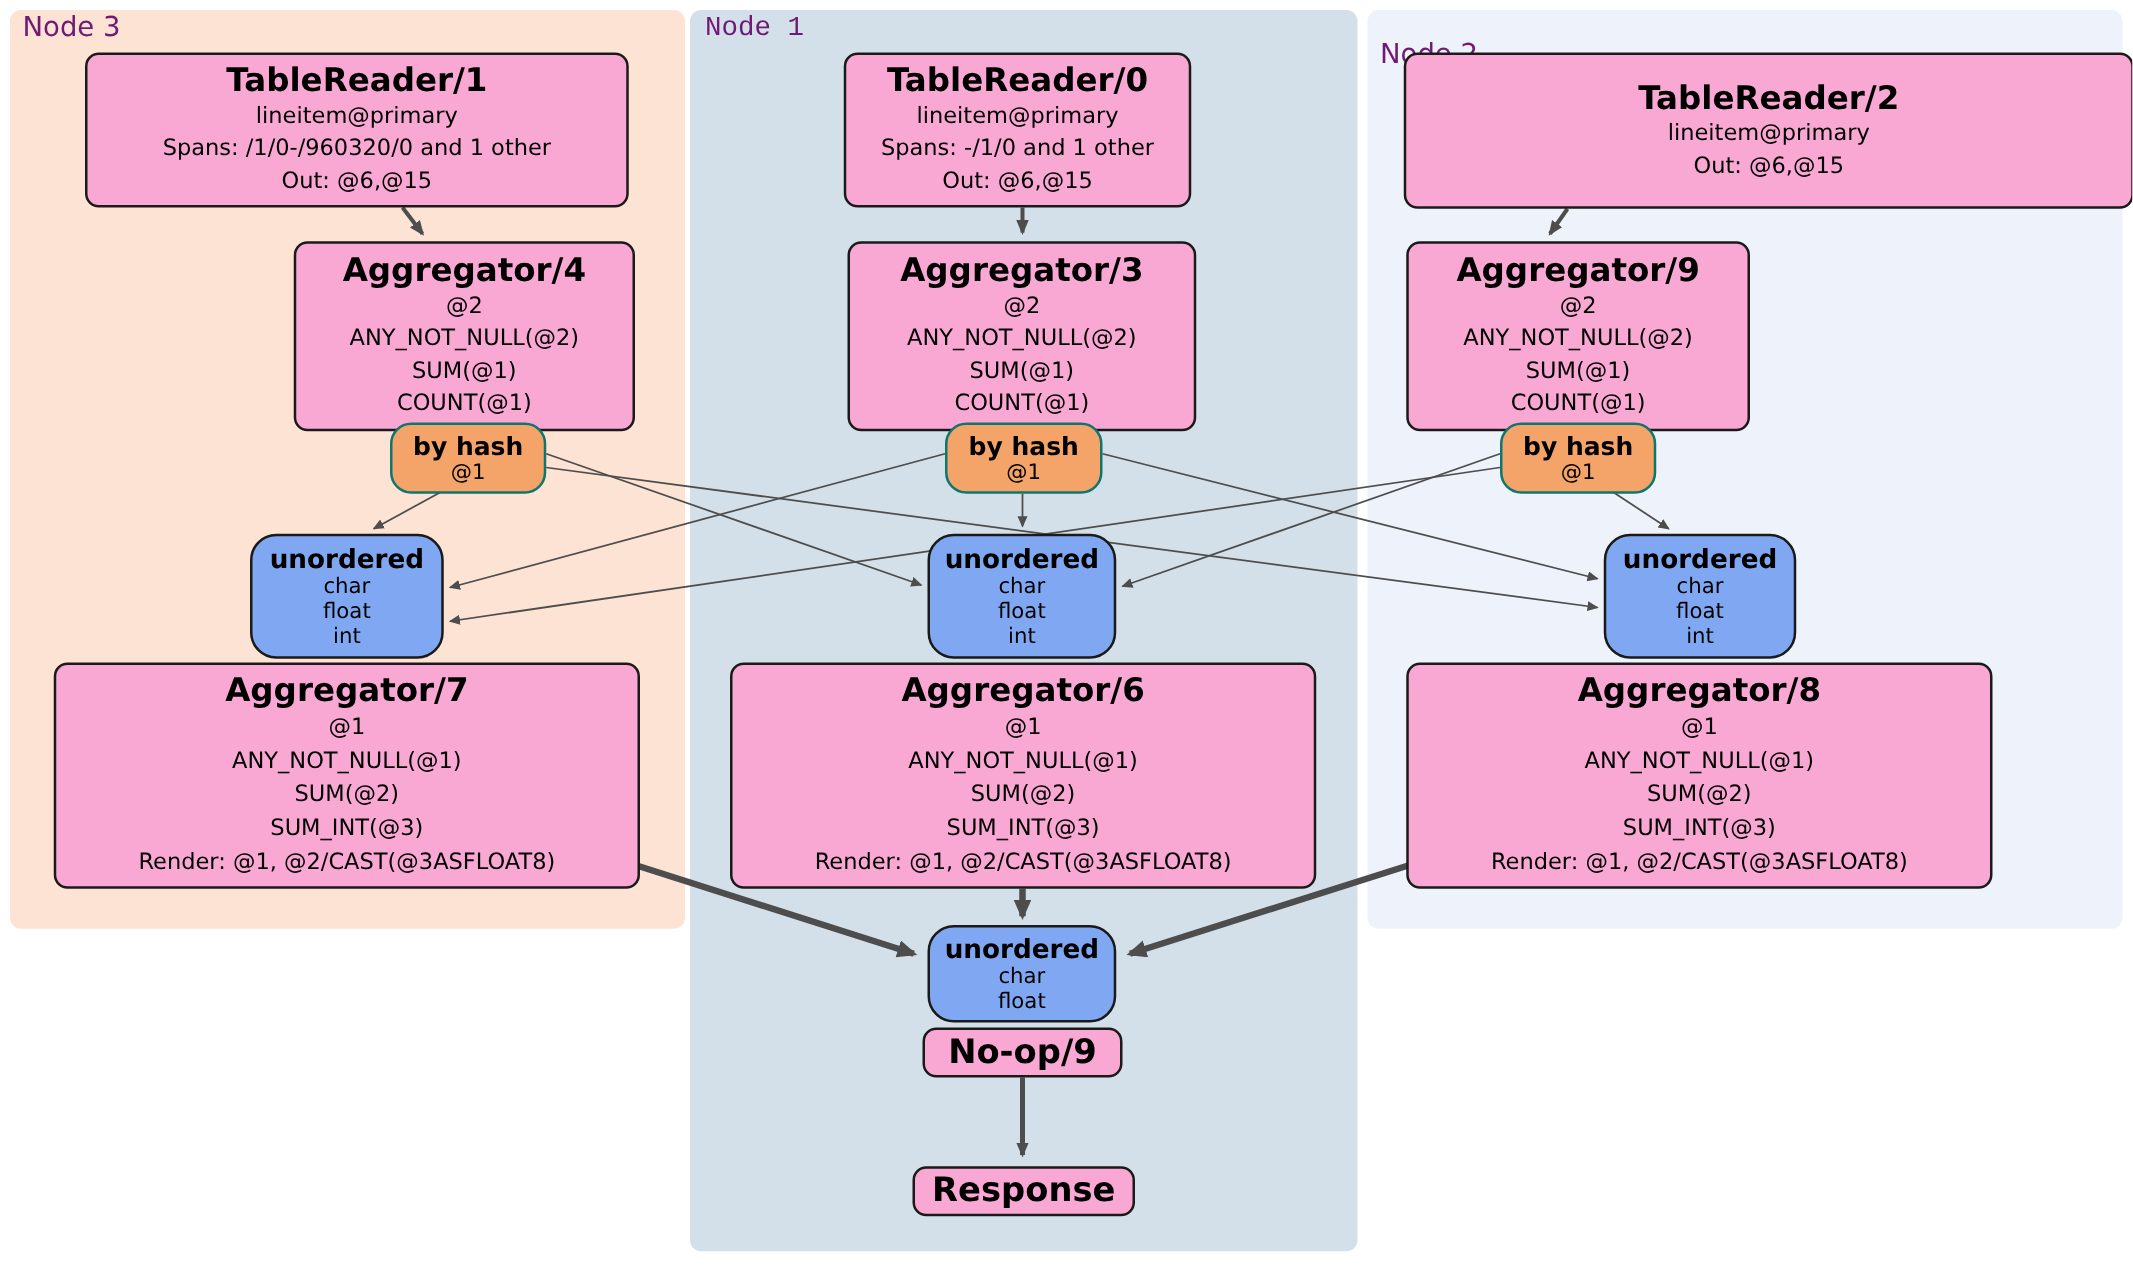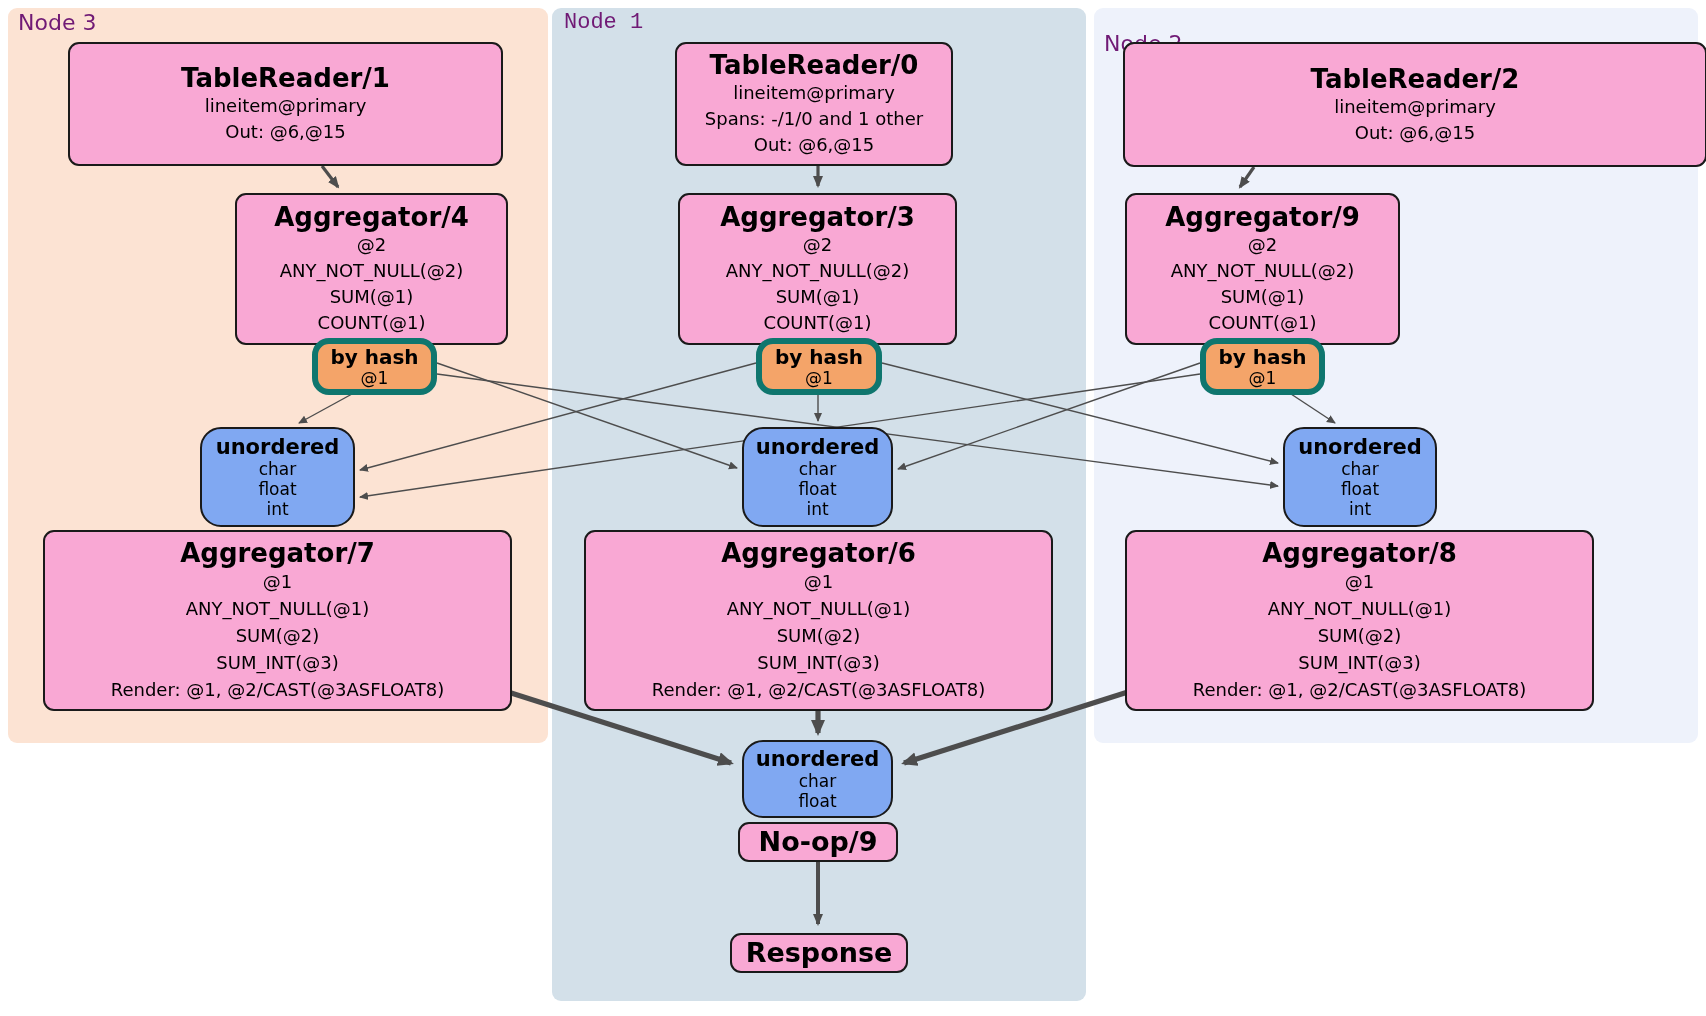--- a/index.html
+++ b/index.html
@@ -15,21 +15,21 @@
   .edges{position:absolute;left:0;top:0;z-index:2;}
   .pbox{
     position:absolute;background:#f9a8d4;border:2px solid #1a1a1a;border-radius:11px;
     display:flex;flex-direction:column;justify-content:center;align-items:center;
     text-align:center;z-index:3;box-sizing:border-box;
   }
   .ptitle{font-weight:bold;font-size:26px;line-height:30px;white-space:nowrap;}
   .pline{font-size:18px;line-height:26px;white-space:nowrap;}
   .pbox.big .pline{line-height:27px;}
   .router{
-    position:absolute;background:#f4a469;border:6px solid #0f766e;border-radius:17px;
+    position:absolute;background:#f4a469;border:2px solid #0f766e;border-radius:17px;
     display:flex;flex-direction:column;justify-content:center;align-items:center;
     text-align:center;z-index:5;box-sizing:border-box;
   }
   .rtitle{font-weight:bold;font-size:20px;line-height:24px;white-space:nowrap;}
   .rkey{font-size:17px;line-height:19px;white-space:nowrap;}
   .sync{
     position:absolute;background:#80a8f2;border:2px solid #1a1a1a;border-radius:21px;
     display:flex;flex-direction:column;justify-content:center;align-items:center;
     text-align:center;z-index:4;box-sizing:border-box;
   }
@@ -79,20 +79,21 @@
     <line x1="505" y1="691" x2="731" y2="763" stroke="#4d4d4d" stroke-width="5.2" marker-end="url(#mThick)"></line>
     <line x1="818" y1="711" x2="818" y2="733" stroke="#4d4d4d" stroke-width="5.2" marker-end="url(#mThick)"></line>
     <line x1="1131" y1="691" x2="904" y2="763" stroke="#4d4d4d" stroke-width="5.2" marker-end="url(#mThick)"></line>
 
     <line x1="818" y1="862" x2="818" y2="924" stroke="#4d4d4d" stroke-width="4" marker-end="url(#mMed)"></line>
   </svg>
 
   <div class="pbox" style="left:68px;top:42px;width:435px;height:124px">
     <div class="ptitle">TableReader/1</div>
     <div class="pline">lineitem@primary</div>
+    <div class="pline">Spans: /1/0-/960320/0 and 1 other</div>
     <div class="pline">Out: @6,@15</div>
   </div>
   <div class="pbox" style="left:235px;top:193px;width:273px;height:152px">
     <div class="ptitle">Aggregator/4</div>
     <div class="pline">@2</div>
     <div class="pline">ANY_NOT_NULL(@2)</div>
     <div class="pline">SUM(@1)</div>
     <div class="pline">COUNT(@1)</div>
   </div>
   <div class="router" style="left:312px;top:338px;width:125px;height:57px">

